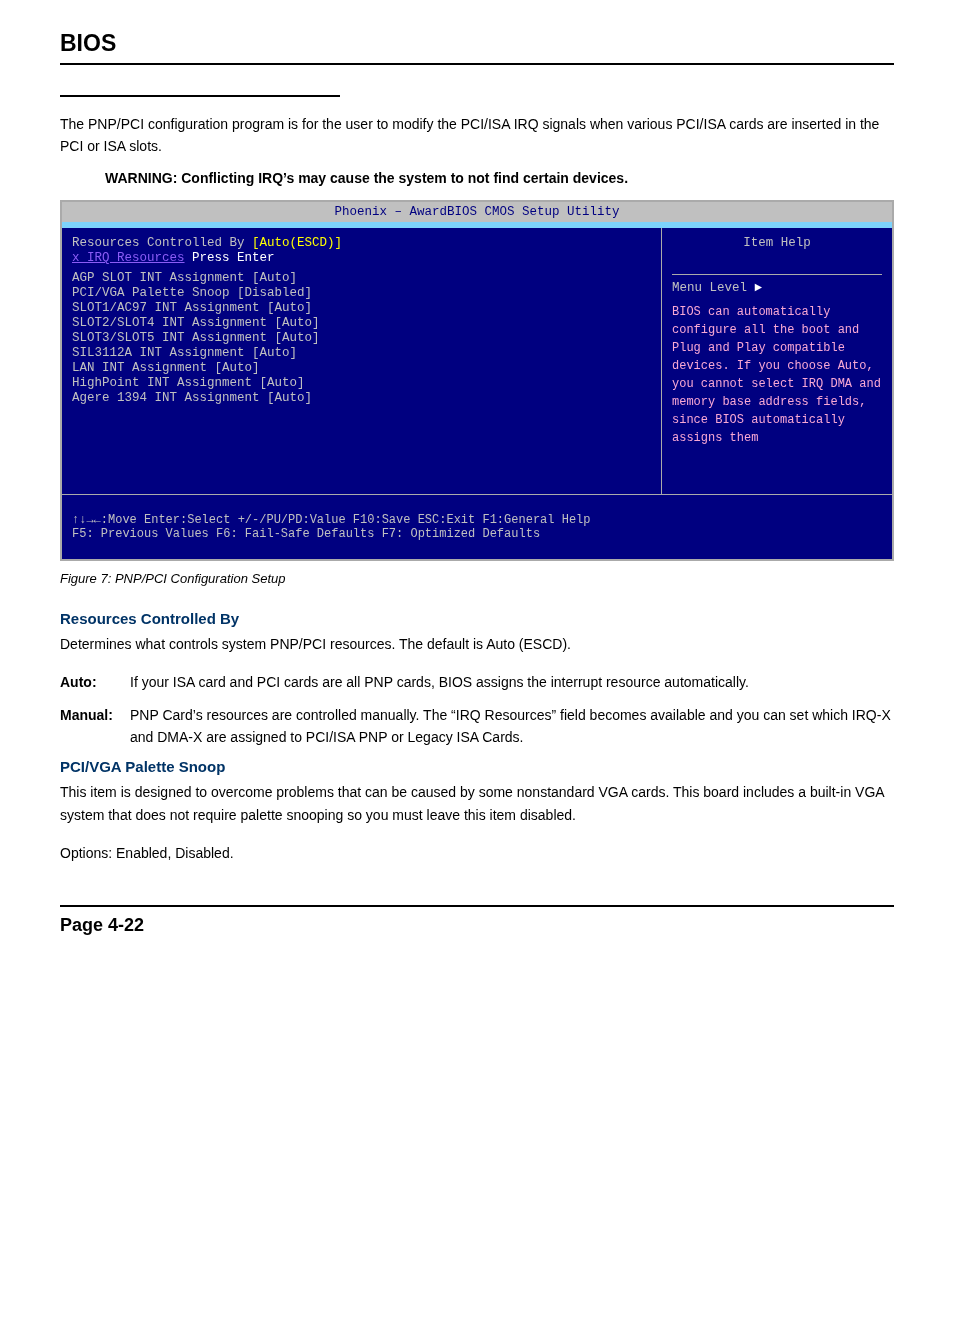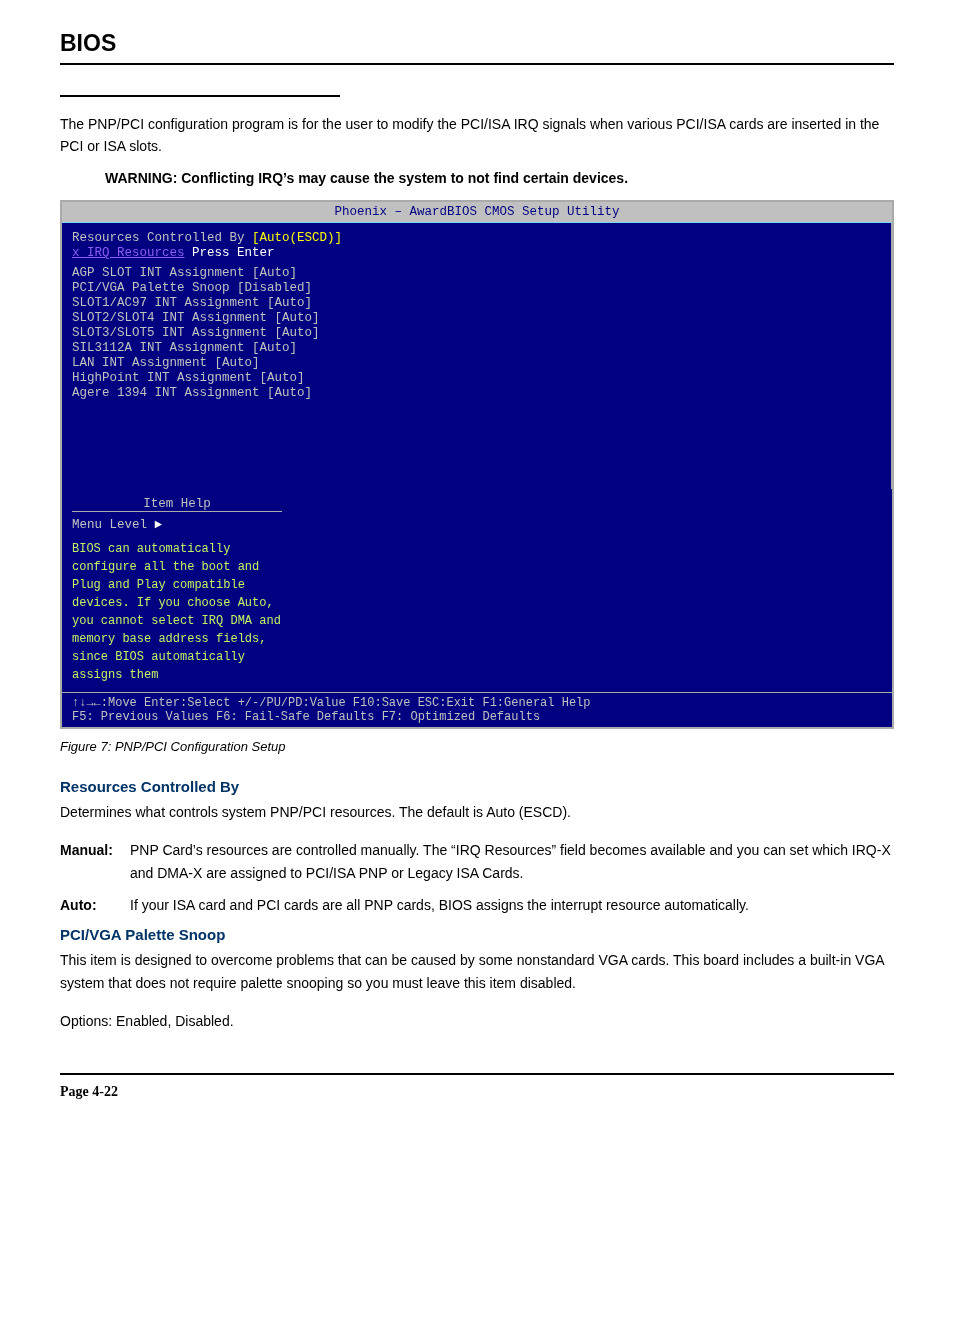--- a/index.html
+++ b/index.html
@@ -50,52 +50,51 @@
     .bios-title-bar {
       background: #c0c0c0;
       color: #000080;
       text-align: center;
       padding: 3px 0;
       font-family: 'Courier New', Courier, monospace;
       font-size: 12.5px;
     }
     .bios-main {
       display: flex;
-      border-top: 1px solid #7dd3fc;
-      flex-direction: column;
+      border-top: 6px solid #7dd3fc;
     }
     .bios-left {
       flex: 1;
       padding: 8px 10px;
       border-right: 1px solid #aaa;
       color: #c0c0c0;
     }
     .bios-right {
       width: 230px;
       padding: 8px 10px;
       color: #c0c0c0;
     }
     .bios-item-help-title {
       text-align: center;
-      margin-bottom: 0;
+      margin-bottom: 24px;
       color: #c0c0c0;
     }
     .bios-item-help-level {
       margin-bottom: 8px;
     }
     .bios-help-text {
       font-size: 12px;
       line-height: 1.5;
-      color: #bef264;
+      color: #f9a8d4;
     }
     .bios-footer {
       background: #000080;
       color: #c0c0c0;
       border-top: 1px solid #aaa;
-      padding: 3px 10px;
+      padding: 18px 10px;
       font-family: 'Courier New', Courier, monospace;
       font-size: 12px;
     }
     .bios-footer-row {
       display: flex;
       justify-content: space-between;
     }
     
     .figure-caption {
       text-align: left;
@@ -128,22 +127,21 @@
       flex: 1;
     }
     
     .page-footer {
       border-top: 2px solid #000;
       padding-top: 8px;
       margin-top: 40px;
     }
     .page-footer-text {
       font-weight: bold;
-      font-size: 14px;
-      font-family: Liberation Serif, serif;
+      font-size: 18px;
     }
     .bios-resources-row {
       margin-bottom: 1px;
       color: #c0c0c0;
     }
     .bios-irq {
       color: #8b5cf6;
       text-decoration: underline;
     }
     .bios-menu-arrow {
@@ -242,26 +240,26 @@
     </div>
   </div>
 </div>
 
 <div class="figure-caption">Figure 7:  PNP/PCI Configuration Setup</div>
 
 <div>
   <div class="section-heading">Resources Controlled By</div>
   <p class="section-body">Determines what controls system PNP/PCI resources. The default is Auto (ESCD).</p>
   <div class="term-row">
+    <span class="term-label">Auto:</span>
+    <span class="term-desc">If your ISA card and PCI cards are all PNP cards, BIOS assigns the interrupt resource automatically.</span>
+  </div>
+  <div class="term-row">
     <span class="term-label">Manual:</span>
     <span class="term-desc">PNP Card’s resources are controlled manually. The “IRQ Resources” field becomes available and you can set which IRQ-X and DMA-X are assigned to PCI/ISA PNP or Legacy ISA Cards.</span>
-  </div>
-  <div class="term-row">
-    <span class="term-label">Auto:</span>
-    <span class="term-desc">If your ISA card and PCI cards are all PNP cards, BIOS assigns the interrupt resource automatically.</span>
   </div>
 </div>
 
 <div style="margin-top:10px;">
   <div class="section-heading">PCI/VGA Palette Snoop</div>
   <p class="section-body">This item is designed to overcome problems that can be caused by some nonstandard VGA cards. This board includes a built-in VGA system that does not require palette snooping so you must leave this item disabled.</p>
   <p class="section-body">Options: Enabled, Disabled.</p>
 </div>
 
 <div class="page-footer">

